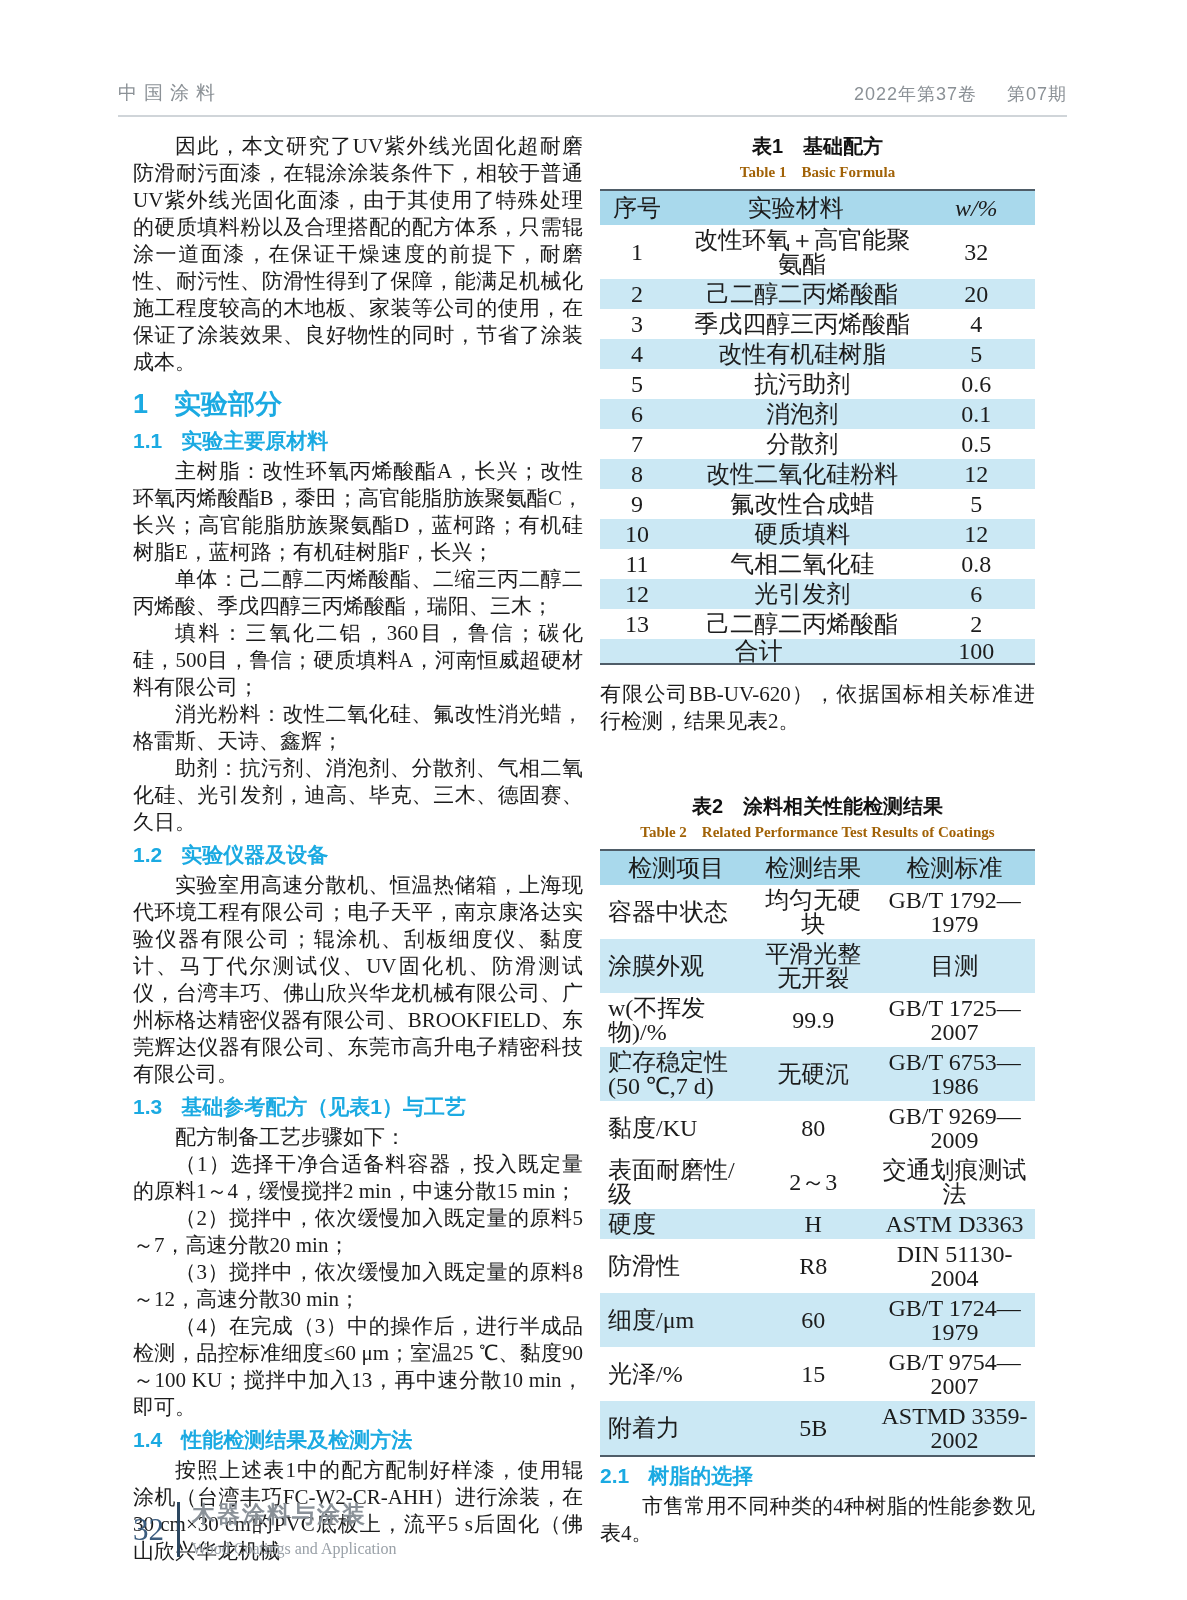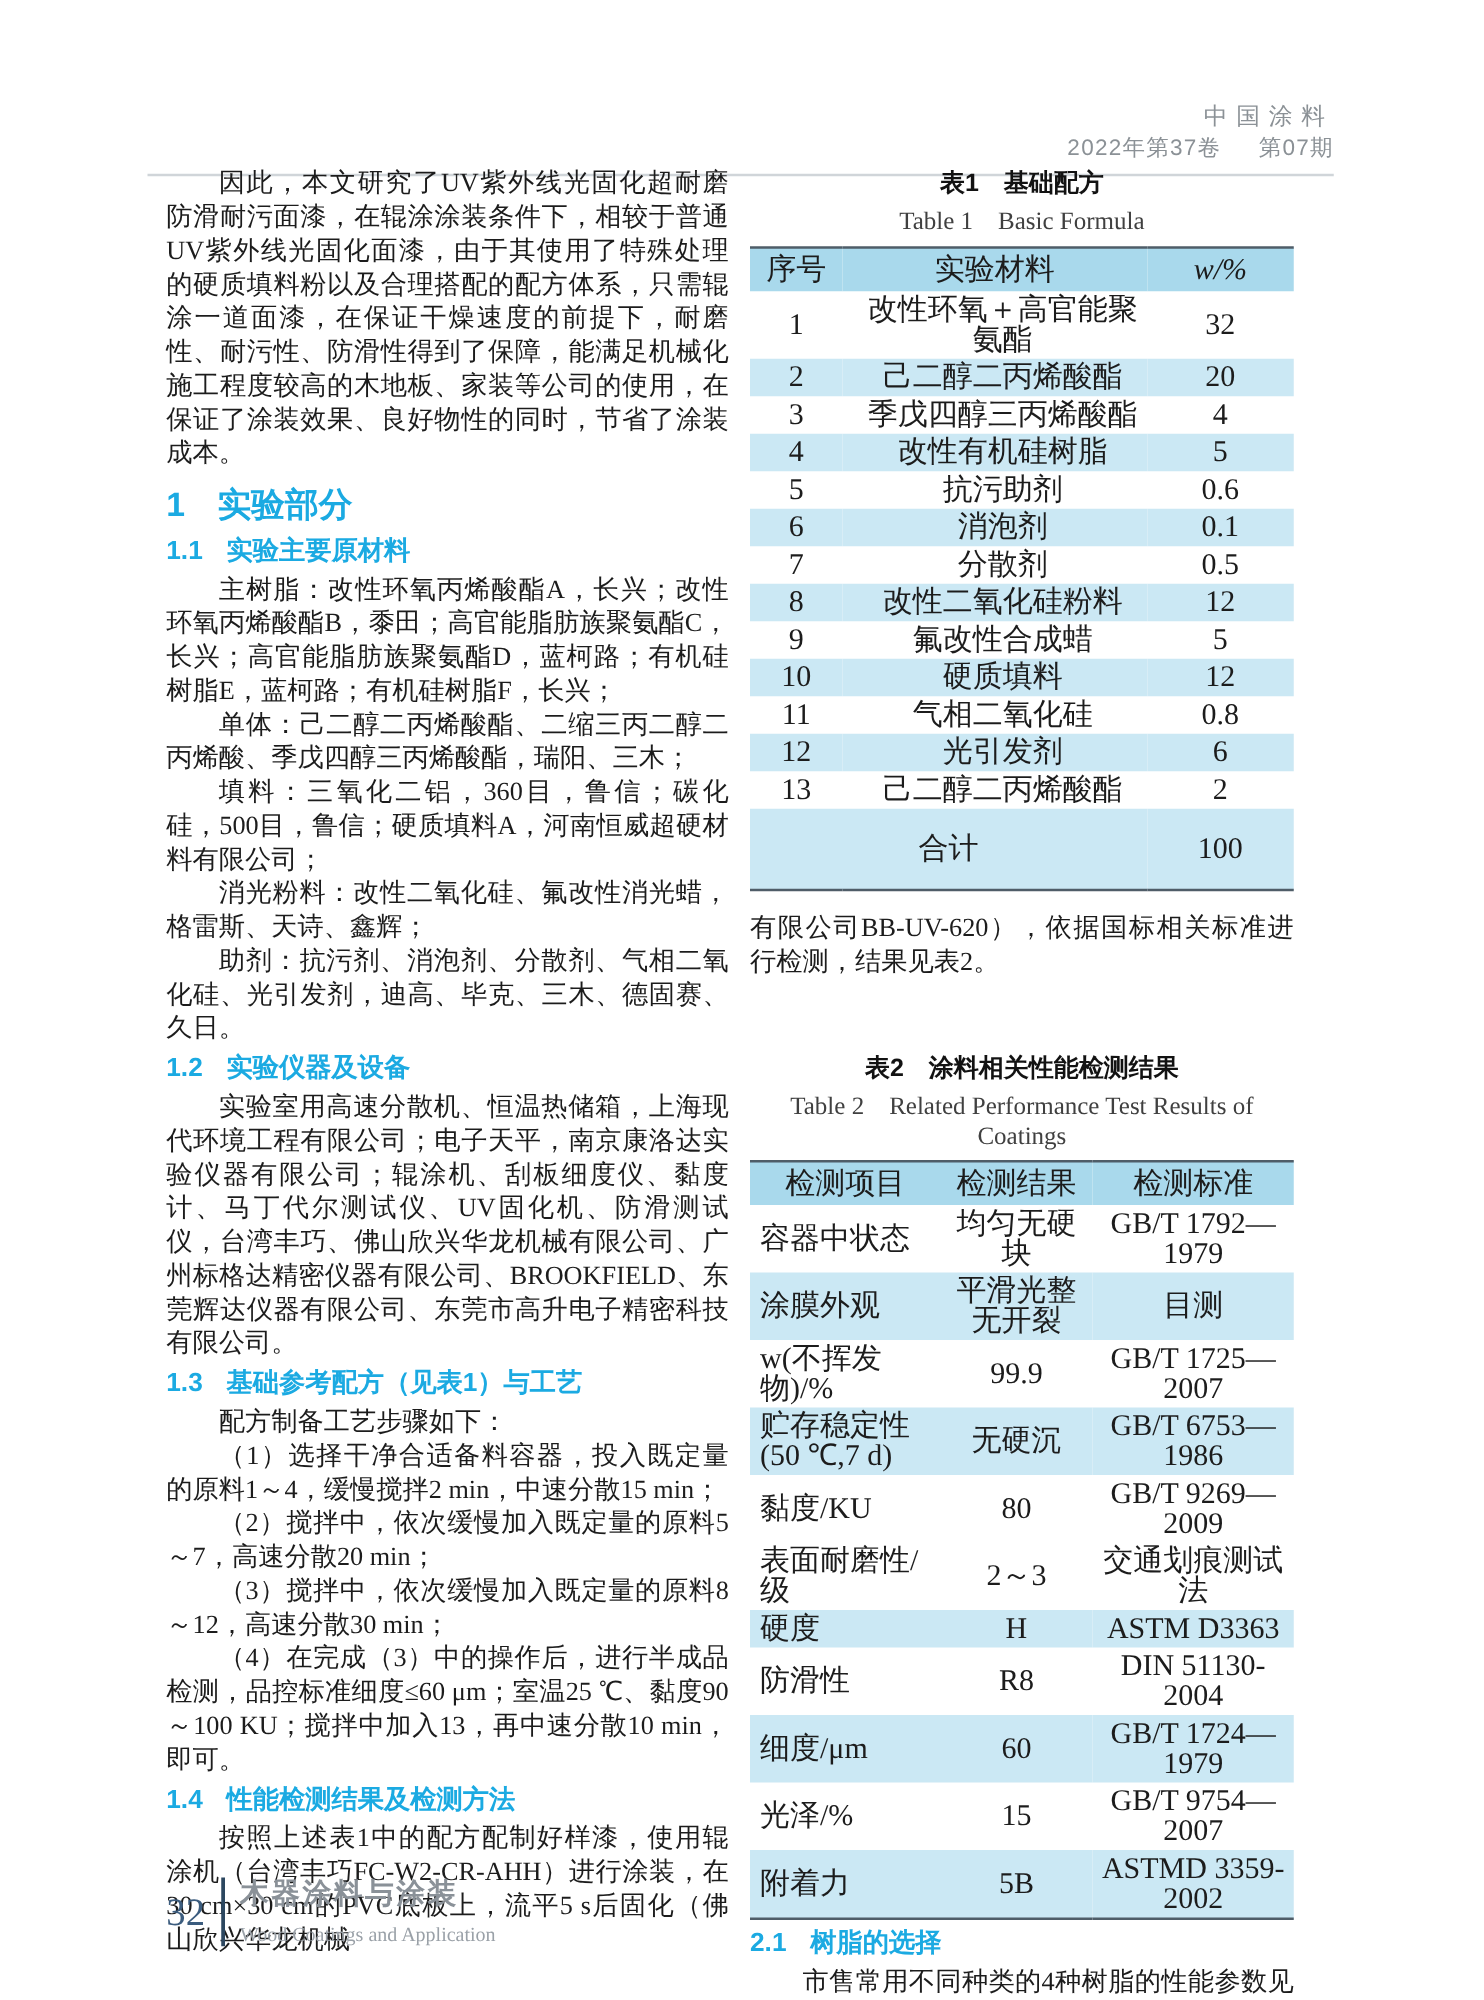--- a/index.html
+++ b/index.html
@@ -6,21 +6,21 @@
   html,body { margin:0; padding:0; background:#ffffff; }
   .page {
     position:relative; width:1187px; height:1600px; background:#ffffff;
     font-family:"Liberation Serif", serif; color:#1c1c1c; overflow:hidden;
   }
   
   .header {
     position:absolute; top:80px; left:118px; right:120px;
     display:flex; justify-content:space-between; align-items:flex-end;
     padding-bottom:9px; border-bottom:2px solid #d0d5d9;
-    font-family:"Liberation Sans", sans-serif; color:#8b9196;flex-direction:column;
+    font-family:"Liberation Sans", sans-serif; color:#8b9196;
   }
   .journal-name { font-size:19px; letter-spacing:7px; }
   .issue-info { font-size:18px; letter-spacing:1px; }
   .issue-no { margin-left:30px; }
   
   .content { position:absolute; top:133px; left:133px; width:902px; display:flex; gap:17px; }
   .col-left  { width:450px; }
   .col-right { width:435px; }
   .body-p { margin:0; font-size:21px; line-height:27px; text-align:justify; }
   .indent { text-indent:2em; }
@@ -30,35 +30,35 @@
   }
   .h1 .h-num { margin-right:26px; }
   .h2 {
     margin:5px 0 3px; font-family:"Liberation Sans", sans-serif;
     font-weight:bold; font-size:21px; line-height:28px; color:#1baae2;
   }
   .h2 .h-num { margin-right:19px; }
   
   .table-caption { text-align:center; margin-bottom:7px; }
   .cap-cn { font-family:"Liberation Sans", sans-serif; font-weight:bold; font-size:20px; color:#121212; }
-  .cap-en { font-family:"Liberation Serif", serif; font-weight:normal; font-size:20px; color:#404040; margin-top:3px; }
+  .cap-en { font-family:"Liberation Serif", serif; font-weight:bold; font-size:15px; color:#a16207; margin-top:3px; }
   .data-table {
     width:100%; border-collapse:collapse;
     border-top:2px solid #4f5d68; border-bottom:2px solid #4f5d68;
     font-size:24px; line-height:24px;
   }
   .data-table th { background:#a9d9ec; font-weight:normal; padding:5px 2px; text-align:center; }
   .data-table td { padding:3px 2px; text-align:center; }
   .data-table tr.alt td { background:#cbe8f4; }
   .t1 th:nth-child(1), .t1 td:nth-child(1) { width:17%; }
   .t1 th:nth-child(2), .t1 td:nth-child(2) { width:56%; }
   .t1 th:nth-child(3), .t1 td:nth-child(3) { width:27%; }
   .t1 th:nth-child(3) { font-style:italic; }
   .t1 tbody td:nth-child(2) { text-align:center; padding-left:15px;margin-top:14px; }
-  .t1 tfoot td { padding:20px 2px; }
+  .t1 tfoot td { padding:0 2px; }
   .t2 th:nth-child(1), .t2 td:nth-child(1) { width:35%; }
   .t2 th:nth-child(2), .t2 td:nth-child(2) { width:28%; }
   .t2 th:nth-child(3), .t2 td:nth-child(3) { width:37%; }
   .t2 tbody td:nth-child(1) { text-align:left; padding-left:8px; white-space:pre-line; }
   .after-t1 { margin-top:16px; }
   .t2cap { margin-top:58px; }
   .method-p { margin-top:64px; }
   .mt-sec2 { margin-top:14px; }
   
   .footer { position:absolute; left:133px; bottom:42px; display:flex; align-items:center; }

